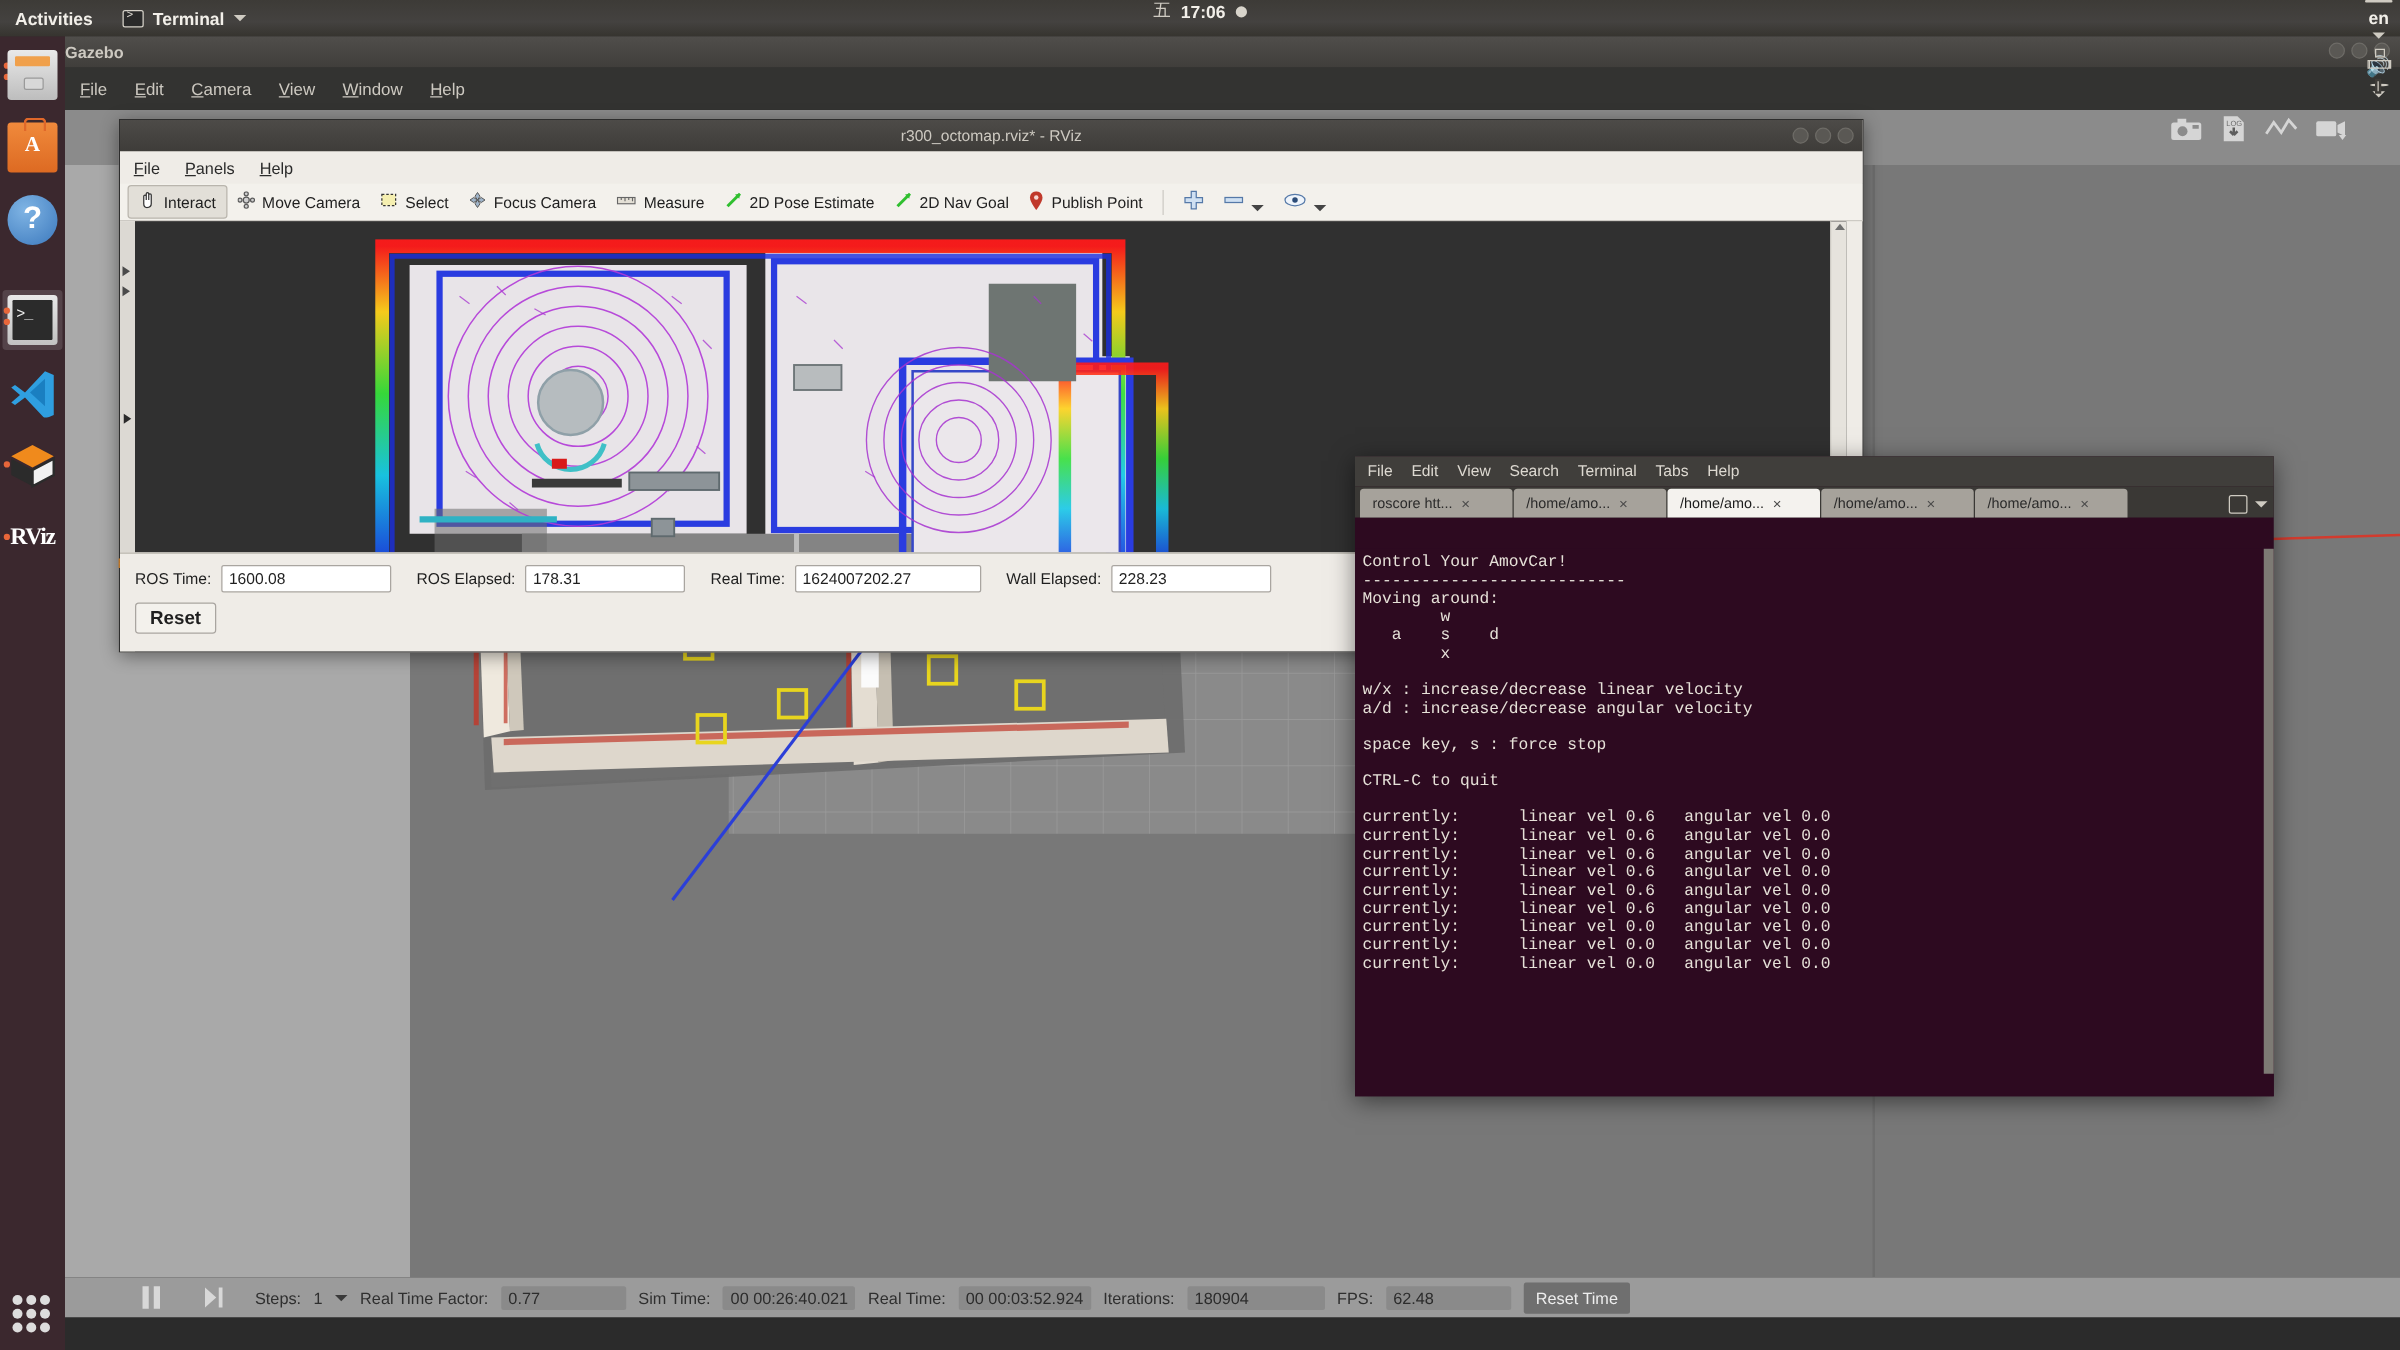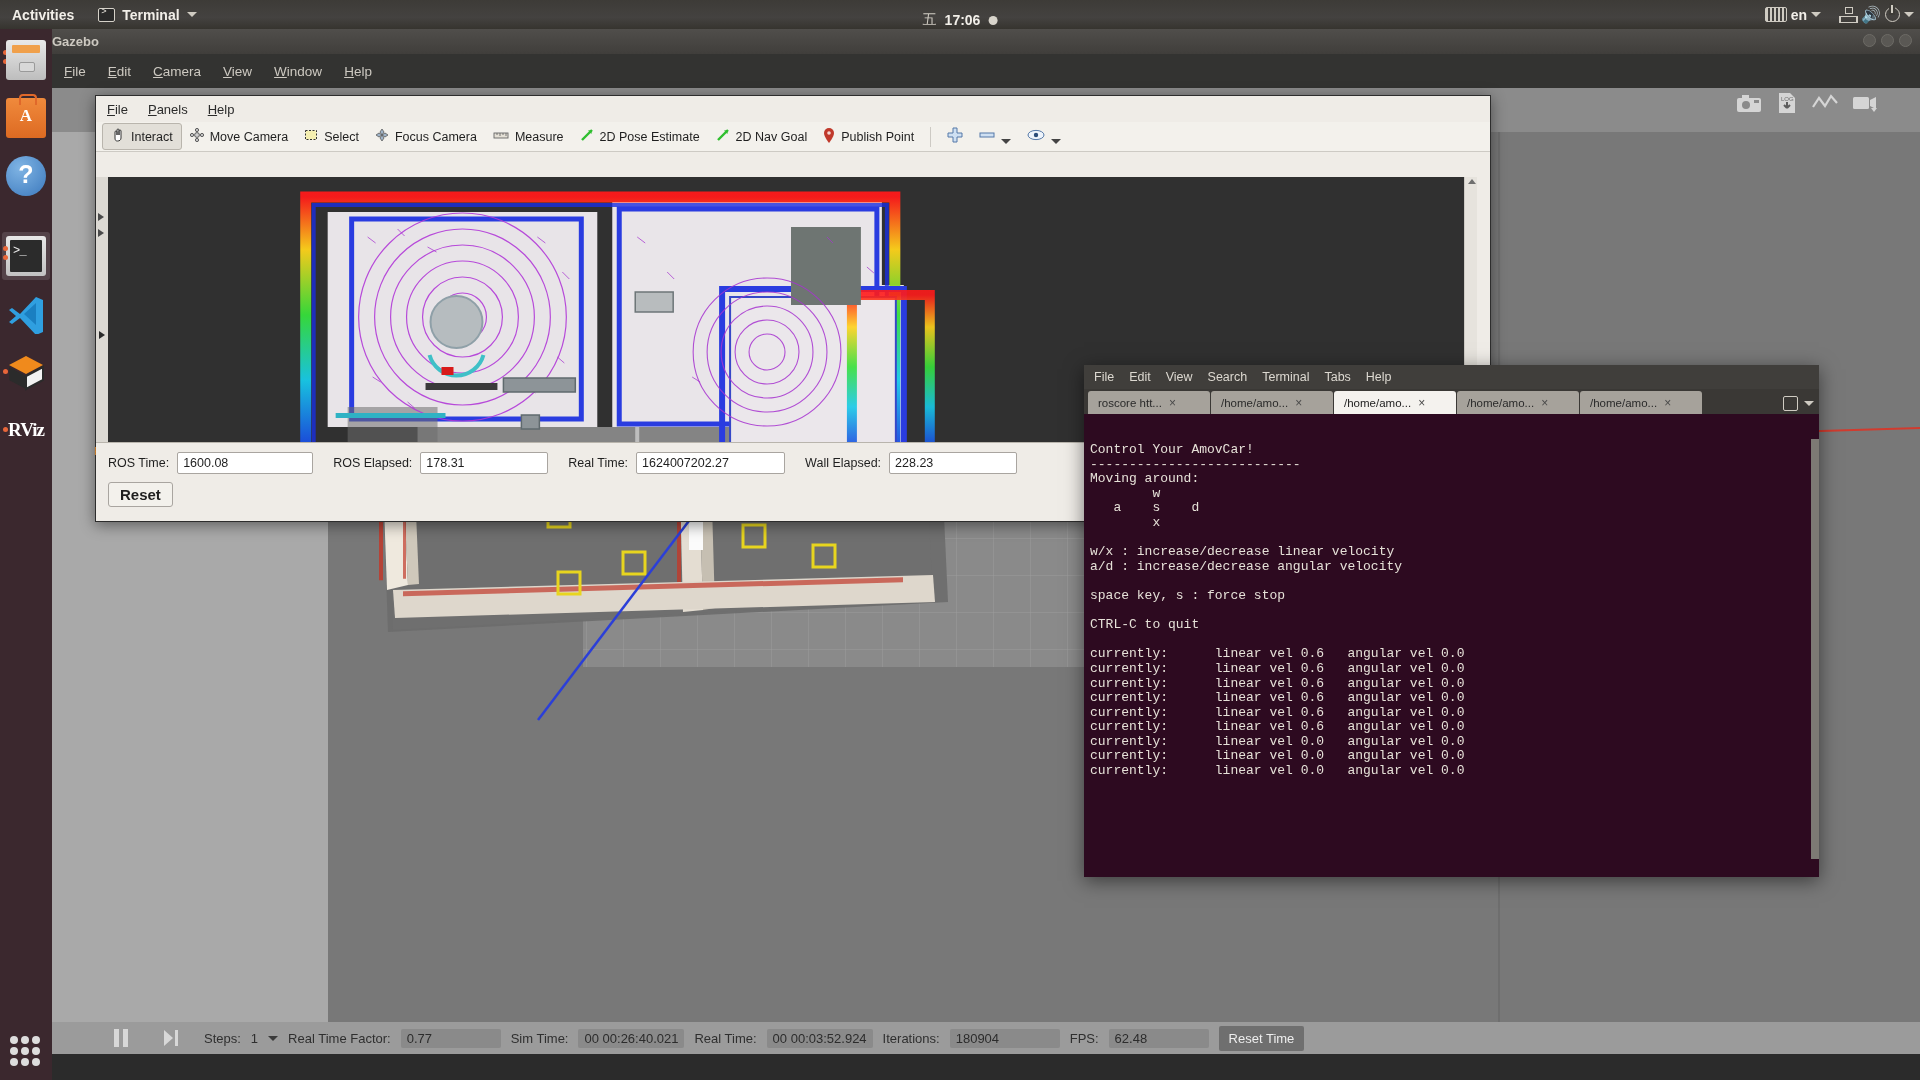--- a/index.html
+++ b/index.html
@@ -9,39 +9,39 @@
     background: #2c2c2c;
     font-family: "Liberation Sans", sans-serif;
   }
   #root { position: relative; width: 1920px; height: 1080px; }
 
   
   .topbar {
     position: absolute; left: 0; top: 0; width: 1920px; height: 29px;
     background: linear-gradient(to bottom, #3d3b37, #444240 60%, #36342f);
     color: #dfdbd2; font-size: 14px;
-    display: flex; align-items: flex-end;
+    display: flex; align-items: flex-start;
   }
   .topbar .tb-item { display: flex; align-items: center; gap: 7px; padding: 0 12px; height: 29px; }
   .tb-activities { font-weight: bold; color: #f2efe9; padding-left: 13px; }
   .tb-app { font-weight: bold; color: #f2efe9; }
   .term-mini {
     width: 17px; height: 14px; border: 1.6px solid #d6d2c9; border-radius: 2px;
     background: #2a2a2a; position: relative;
   }
   .term-mini:before {
     content: ">"; position: absolute; left: 2px; top: -2px;
     font-size: 9px; color: #e6e2da; font-family: "Liberation Mono", monospace;
   }
   .caret-dn { width: 0; height: 0; border-left: 5px solid transparent; border-right: 5px solid transparent; border-top: 5px solid #cfcbc2; }
   .tb-center { position: absolute; left: 50%; transform: translateX(-50%); display: flex; align-items: center; gap: 8px; font-size: 14px; }
   .tb-center .day { color: #cfcbc2; }
   .tb-center .clock { color: #f2efe9; font-weight: bold; }
   .tb-dot { width: 9px; height: 9px; border-radius: 50%; background: #d8d4cb; }
-  .tb-right { position: absolute; right: 6px; top: 0; height: 29px; display: flex; align-items: center; gap: 4px; }
+  .tb-right { position: absolute; right: 6px; top: 0; height: 29px; display: flex; align-items: center; gap: 4px; flex-direction: column; }
   .ic-keyboard { width: 22px; height: 15px; border: 1.5px solid #cfcbc2; border-radius: 2px; background:
       repeating-linear-gradient(to right, #cfcbc2 0 2px, transparent 2px 4px); }
   .ic-lang { color: #f2efe9; font-weight: bold; font-size: 14px; }
   .ic-net { width: 18px; height: 15px; position: relative; }
   .ic-net:before { content:""; position:absolute; left:6px; top:0; width:6px; height:5px; border:1.4px solid #cfcbc2;}
   .ic-net:after { content:""; position:absolute; left:0; top:9px; width:17px; height:5px;
     border:1.4px solid #cfcbc2; border-right:1.4px solid #cfcbc2;
     box-shadow: inset 5px 0 0 -4px #cfcbc2, inset -5px 0 0 -4px #cfcbc2; }
   .ic-vol { font-size: 16px; color: #dfdbd2; }
   .ic-power { width:15px;height:15px;border:1.6px solid #cfcbc2;border-radius:50%;position:relative;}
@@ -323,20 +323,28 @@
       <span>Iterations:</span>
       <span class="fld" style="width:110px">180904</span>
       <span>FPS:</span>
       <span class="fld" style="width:100px">62.48</span>
       <span class="rst-btn">Reset Time</span>
     </div>
     <div class="gz-bottomstrip"></div>
   </div>
 
   <div class="rviz-win">
+    <div class="rviz-title">
+      <span class="t">r300_octomap.rviz* - RViz</span>
+      <div class="btns">
+        <span class="wb"></span>
+        <span class="wb"></span>
+        <span class="wb"></span>
+      </div>
+    </div>
 
     <div class="rviz-menubar">
       <span><u>F</u>ile</span>
       <span><u>P</u>anels</span>
       <span><u>H</u>elp</span>
     </div>
 
     <div class="rviz-toolbar">
       <div class="tbtn sel">
         <span>

